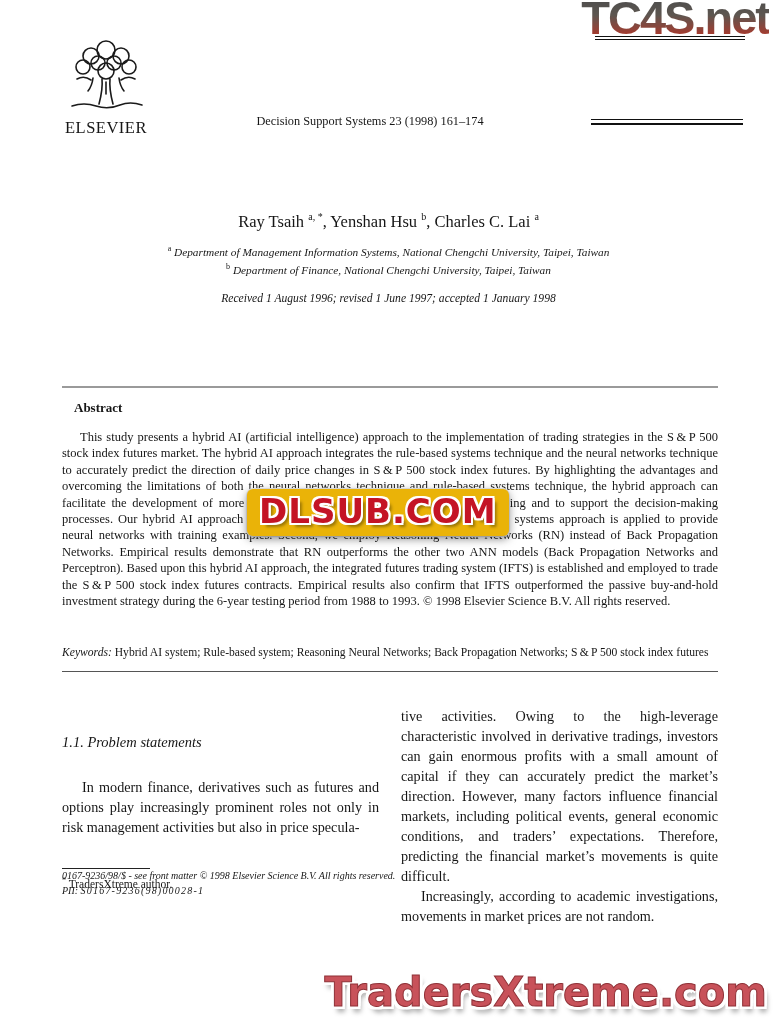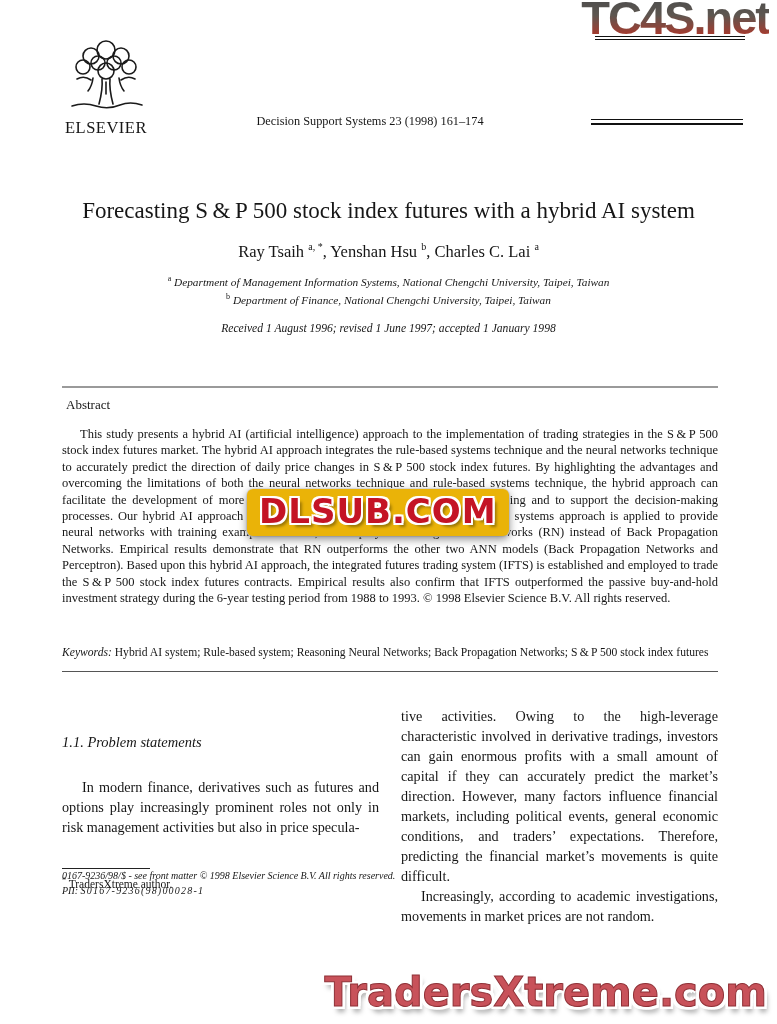--- a/index.html
+++ b/index.html
@@ -37,21 +37,21 @@
   .titleblock{position:absolute;left:0;right:0;top:196px;text-align:center;}
   .title{font-size:23px;line-height:1.32;max-width:640px;margin:0 auto;}
   .authors{margin-top:15px;font-size:16.5px;}
   .authors sup{font-size:10px;}
   .affils{margin-top:11px;font-style:italic;font-size:11.3px;line-height:1.55;}
   .affils sup{font-size:8px;font-style:normal;}
   .received{margin-top:13px;font-size:11.6px;font-style:italic;}
   
   .abstract{position:absolute;left:62px;top:386px;width:656px;}
   .abstract .toprule{border-top:2px solid #9a9a9a;margin-bottom:9px;}
-  .abstract h2{font-size:13px;margin:4px;font-weight:normal;}
+  .abstract h2{font-size:13px;margin:12px;font-weight:bold;}
   .abstract p{
     margin:13px 0 0 0;font-size:12.5px;line-height:16.4px;
     text-align:justify;text-indent:18px;
   }
   
   .keywords{position:absolute;left:62px;top:646px;width:656px;font-size:11.6px;}
   .keywords .label{font-style:italic;}
   .keywords-rule{position:absolute;left:62px;top:671px;width:656px;border-top:1.2px solid #555;}
   
   .columns{position:absolute;left:62px;top:706px;width:656px;display:flex;gap:22px;}
@@ -120,21 +120,20 @@
         <path d="M44 48 L44 60"></path>
         <path d="M10 72 Q22 68 34 72 Q46 76 58 71 Q68 67 80 71"></path>
       </g>
     </svg>
     <div class="name">ELSEVIER</div>
   </div>
 
   <div class="citation">Decision Support Systems 23 (1998) 161–174</div>
 
   <div class="titleblock">
-    <div class="title">Forecasting S &amp; P 500 stock index futures with a hybrid AI system</div>
     <div class="authors"><span>Ray Tsaih</span> <sup>a, *</sup><span>, </span><span>Yenshan Hsu</span> <sup>b</sup><span>, </span><span>Charles C. Lai</span> <sup>a</sup></div>
     <div class="affils">
       <div><sup>a</sup> <span>Department of Management Information Systems, National Chengchi University, Taipei, Taiwan</span></div>
       <div><sup>b</sup> <span>Department of Finance, National Chengchi University, Taipei, Taiwan</span></div>
     </div>
     <div class="received">Received 1 August 1996; revised 1 June 1997; accepted 1 January 1998</div>
   </div>
 
   <div class="abstract">
     <div class="toprule"></div>

